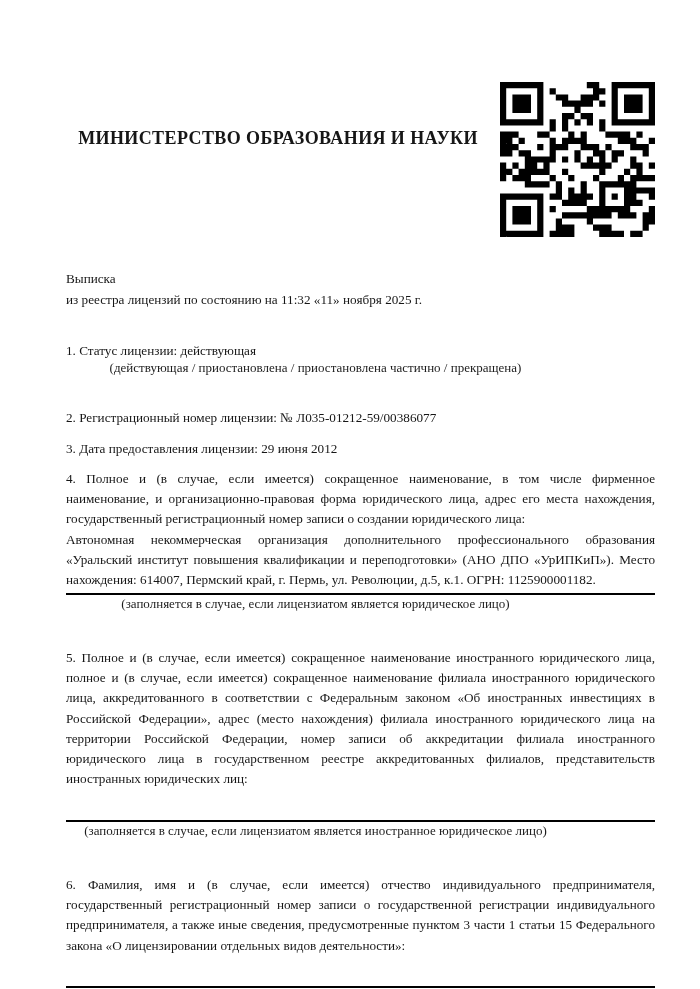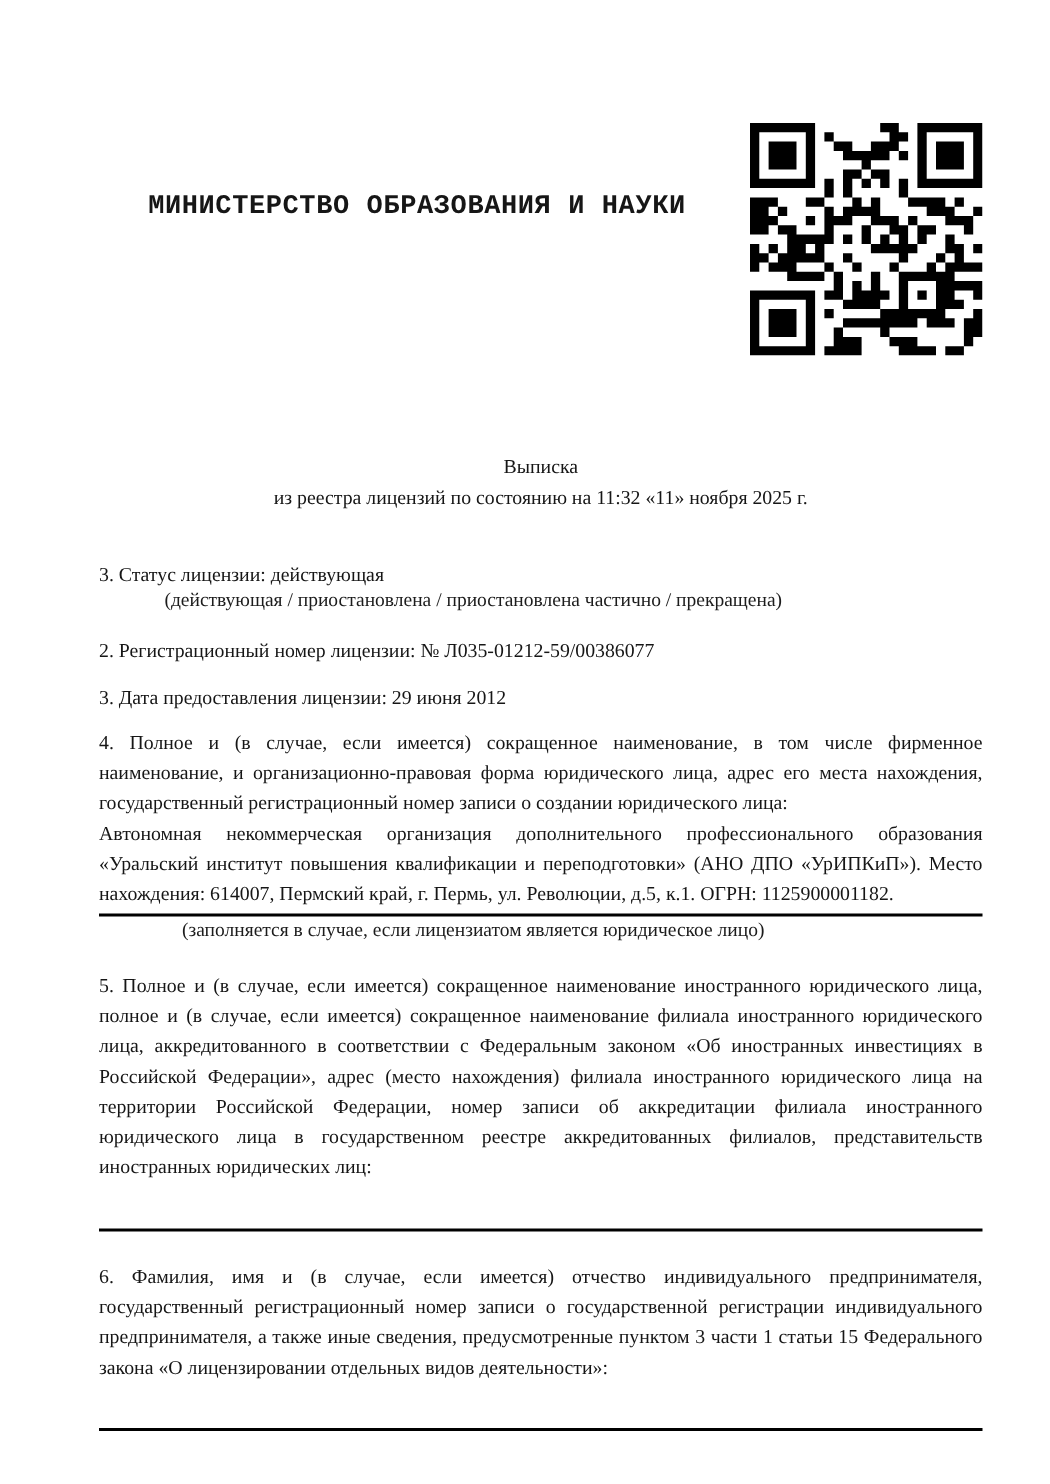--- a/index.html
+++ b/index.html
@@ -10,32 +10,32 @@
     overflow: hidden;
   }
   .page {
     box-sizing: border-box;
     width: 700px; height: 989px;
     padding: 82px 45px 0 66px;
     position: relative;
   }
   .header-row { display: flex; align-items: flex-start; }
   .ministry { flex: 1 1 auto; text-align: center; padding-top: 44px; padding-right: 10px; }
-  .ministry-title { font-weight: bold; font-size: 18px; line-height: 25px; letter-spacing: 0.4px; white-space: nowrap; font-family: Liberation Mono, monospace; }
+  .ministry-title { font-weight: bold; font-size: 18px; line-height: 25px; letter-spacing: 0.4px; white-space: nowrap; }
   .ministry-caption { font-size: 10.5px; line-height: 13px; margin-top: 5px; color: #1c1c1c; }
   .qr { width: 155px; height: 155px; flex: 0 0 auto; display: block; }
-  .doc-title { text-align: center; margin-top: 64px; font-size: 13.2px; line-height: 20.5px; }
+  .doc-title { margin-top: 32px; font-size: 13.2px; line-height: 20.5px; }
   .body-text { font-size: 13.2px; line-height: 20.3px; }
   .caption { font-size: 13px; line-height: 14px; text-align: center; margin-right: 90px; color: #1c1c1c; }
   .para { text-align: justify; }
   .rule { border-top: 2px solid #000000; height: 0; margin-top: 2px; }
   .blank-answer { height: 28px; }
   .mt-31 { margin-top: 31px; }
-  .mt-20 { margin-top: 20px; }
-  .mt-17 { margin-top: 17px; }
+  .mt-20 { margin-top: 37px; }
+  .mt-17 { margin-top: 33px; }
   .mt-10 { margin-top: 10px; font-family: Liberation Serif, serif; }
   .mt-2  { margin-top: 2px; }
 </style>
 </head>
 <body>
 
 <div class="page">
 
   <div class="header-row">
     <div class="ministry">
@@ -45,21 +45,21 @@
         <path d="M0 0h1v1h-1zM1 0h1v1h-1zM2 0h1v1h-1zM3 0h1v1h-1zM4 0h1v1h-1zM5 0h1v1h-1zM6 0h1v1h-1zM14 0h1v1h-1zM15 0h1v1h-1zM18 0h1v1h-1zM19 0h1v1h-1zM20 0h1v1h-1zM21 0h1v1h-1zM22 0h1v1h-1zM23 0h1v1h-1zM24 0h1v1h-1zM0 1h1v1h-1zM6 1h1v1h-1zM8 1h1v1h-1zM15 1h1v1h-1zM16 1h1v1h-1zM18 1h1v1h-1zM24 1h1v1h-1zM0 2h1v1h-1zM2 2h1v1h-1zM3 2h1v1h-1zM4 2h1v1h-1zM6 2h1v1h-1zM9 2h1v1h-1zM10 2h1v1h-1zM13 2h1v1h-1zM14 2h1v1h-1zM15 2h1v1h-1zM18 2h1v1h-1zM20 2h1v1h-1zM21 2h1v1h-1zM22 2h1v1h-1zM24 2h1v1h-1zM0 3h1v1h-1zM2 3h1v1h-1zM3 3h1v1h-1zM4 3h1v1h-1zM6 3h1v1h-1zM10 3h1v1h-1zM11 3h1v1h-1zM12 3h1v1h-1zM13 3h1v1h-1zM14 3h1v1h-1zM16 3h1v1h-1zM18 3h1v1h-1zM20 3h1v1h-1zM21 3h1v1h-1zM22 3h1v1h-1zM24 3h1v1h-1zM0 4h1v1h-1zM2 4h1v1h-1zM3 4h1v1h-1zM4 4h1v1h-1zM6 4h1v1h-1zM12 4h1v1h-1zM18 4h1v1h-1zM20 4h1v1h-1zM21 4h1v1h-1zM22 4h1v1h-1zM24 4h1v1h-1zM0 5h1v1h-1zM6 5h1v1h-1zM10 5h1v1h-1zM11 5h1v1h-1zM13 5h1v1h-1zM14 5h1v1h-1zM18 5h1v1h-1zM24 5h1v1h-1zM0 6h1v1h-1zM1 6h1v1h-1zM2 6h1v1h-1zM3 6h1v1h-1zM4 6h1v1h-1zM5 6h1v1h-1zM6 6h1v1h-1zM8 6h1v1h-1zM10 6h1v1h-1zM12 6h1v1h-1zM14 6h1v1h-1zM16 6h1v1h-1zM18 6h1v1h-1zM19 6h1v1h-1zM20 6h1v1h-1zM21 6h1v1h-1zM22 6h1v1h-1zM23 6h1v1h-1zM24 6h1v1h-1zM8 7h1v1h-1zM10 7h1v1h-1zM16 7h1v1h-1zM0 8h1v1h-1zM1 8h1v1h-1zM2 8h1v1h-1zM6 8h1v1h-1zM7 8h1v1h-1zM11 8h1v1h-1zM13 8h1v1h-1zM17 8h1v1h-1zM18 8h1v1h-1zM19 8h1v1h-1zM20 8h1v1h-1zM22 8h1v1h-1zM0 9h1v1h-1zM1 9h1v1h-1zM3 9h1v1h-1zM8 9h1v1h-1zM10 9h1v1h-1zM11 9h1v1h-1zM12 9h1v1h-1zM13 9h1v1h-1zM19 9h1v1h-1zM20 9h1v1h-1zM21 9h1v1h-1zM24 9h1v1h-1zM0 10h1v1h-1zM1 10h1v1h-1zM2 10h1v1h-1zM6 10h1v1h-1zM8 10h1v1h-1zM9 10h1v1h-1zM10 10h1v1h-1zM13 10h1v1h-1zM14 10h1v1h-1zM15 10h1v1h-1zM17 10h1v1h-1zM21 10h1v1h-1zM22 10h1v1h-1zM23 10h1v1h-1zM0 11h1v1h-1zM1 11h1v1h-1zM3 11h1v1h-1zM4 11h1v1h-1zM8 11h1v1h-1zM12 11h1v1h-1zM15 11h1v1h-1zM16 11h1v1h-1zM18 11h1v1h-1zM19 11h1v1h-1zM23 11h1v1h-1zM4 12h1v1h-1zM5 12h1v1h-1zM6 12h1v1h-1zM7 12h1v1h-1zM8 12h1v1h-1zM10 12h1v1h-1zM12 12h1v1h-1zM14 12h1v1h-1zM16 12h1v1h-1zM18 12h1v1h-1zM21 12h1v1h-1zM0 13h1v1h-1zM2 13h1v1h-1zM4 13h1v1h-1zM5 13h1v1h-1zM7 13h1v1h-1zM13 13h1v1h-1zM14 13h1v1h-1zM15 13h1v1h-1zM16 13h1v1h-1zM17 13h1v1h-1zM21 13h1v1h-1zM22 13h1v1h-1zM24 13h1v1h-1zM0 14h1v1h-1zM1 14h1v1h-1zM3 14h1v1h-1zM4 14h1v1h-1zM5 14h1v1h-1zM6 14h1v1h-1zM7 14h1v1h-1zM10 14h1v1h-1zM16 14h1v1h-1zM20 14h1v1h-1zM22 14h1v1h-1zM0 15h1v1h-1zM2 15h1v1h-1zM3 15h1v1h-1zM4 15h1v1h-1zM8 15h1v1h-1zM11 15h1v1h-1zM15 15h1v1h-1zM19 15h1v1h-1zM21 15h1v1h-1zM22 15h1v1h-1zM23 15h1v1h-1zM24 15h1v1h-1zM4 16h1v1h-1zM5 16h1v1h-1zM6 16h1v1h-1zM7 16h1v1h-1zM9 16h1v1h-1zM13 16h1v1h-1zM16 16h1v1h-1zM17 16h1v1h-1zM18 16h1v1h-1zM19 16h1v1h-1zM20 16h1v1h-1zM21 16h1v1h-1zM9 17h1v1h-1zM11 17h1v1h-1zM13 17h1v1h-1zM16 17h1v1h-1zM20 17h1v1h-1zM21 17h1v1h-1zM22 17h1v1h-1zM23 17h1v1h-1zM24 17h1v1h-1zM0 18h1v1h-1zM1 18h1v1h-1zM2 18h1v1h-1zM3 18h1v1h-1zM4 18h1v1h-1zM5 18h1v1h-1zM6 18h1v1h-1zM8 18h1v1h-1zM9 18h1v1h-1zM11 18h1v1h-1zM12 18h1v1h-1zM13 18h1v1h-1zM14 18h1v1h-1zM16 18h1v1h-1zM18 18h1v1h-1zM20 18h1v1h-1zM21 18h1v1h-1zM24 18h1v1h-1zM0 19h1v1h-1zM6 19h1v1h-1zM10 19h1v1h-1zM11 19h1v1h-1zM12 19h1v1h-1zM13 19h1v1h-1zM16 19h1v1h-1zM20 19h1v1h-1zM21 19h1v1h-1zM22 19h1v1h-1zM0 20h1v1h-1zM2 20h1v1h-1zM3 20h1v1h-1zM4 20h1v1h-1zM6 20h1v1h-1zM8 20h1v1h-1zM14 20h1v1h-1zM15 20h1v1h-1zM16 20h1v1h-1zM17 20h1v1h-1zM18 20h1v1h-1zM19 20h1v1h-1zM20 20h1v1h-1zM24 20h1v1h-1zM0 21h1v1h-1zM2 21h1v1h-1zM3 21h1v1h-1zM4 21h1v1h-1zM6 21h1v1h-1zM10 21h1v1h-1zM11 21h1v1h-1zM12 21h1v1h-1zM13 21h1v1h-1zM14 21h1v1h-1zM15 21h1v1h-1zM16 21h1v1h-1zM17 21h1v1h-1zM19 21h1v1h-1zM20 21h1v1h-1zM21 21h1v1h-1zM23 21h1v1h-1zM24 21h1v1h-1zM0 22h1v1h-1zM2 22h1v1h-1zM3 22h1v1h-1zM4 22h1v1h-1zM6 22h1v1h-1zM9 22h1v1h-1zM14 22h1v1h-1zM23 22h1v1h-1zM24 22h1v1h-1zM0 23h1v1h-1zM6 23h1v1h-1zM9 23h1v1h-1zM10 23h1v1h-1zM11 23h1v1h-1zM15 23h1v1h-1zM16 23h1v1h-1zM17 23h1v1h-1zM23 23h1v1h-1zM0 24h1v1h-1zM1 24h1v1h-1zM2 24h1v1h-1zM3 24h1v1h-1zM4 24h1v1h-1zM5 24h1v1h-1zM6 24h1v1h-1zM8 24h1v1h-1zM9 24h1v1h-1zM10 24h1v1h-1zM11 24h1v1h-1zM16 24h1v1h-1zM17 24h1v1h-1zM18 24h1v1h-1zM19 24h1v1h-1zM21 24h1v1h-1zM22 24h1v1h-1z" fill="#000"></path>
       </svg>
   </div>
 
   <div class="doc-title">
     <div>Выписка</div>
     <div>из реестра лицензий по состоянию на 11:32 «11» ноября 2025 г.</div>
   </div>
 
   <div class="body-text mt-31">
-    <div>3. Статус лицензии: действующая</div>
+    <div>1. Статус лицензии: действующая</div>
     <div class="caption">(действующая / приостановлена / приостановлена частично / прекращена)</div>
   </div>
 
   <div class="body-text mt-17">
     <div>2. Регистрационный номер лицензии: № Л035-01212-59/00386077</div>
   </div>
 
   <div class="body-text mt-10">
     <div>3. Дата предоставления лицензии: 29 июня 2012</div>
   </div>
@@ -68,20 +68,21 @@
     <div class="para">4. Полное и (в случае, если имеется) сокращенное наименование, в том числе фирменное наименование, и организационно-правовая форма юридического лица, адрес его места нахождения, государственный регистрационный номер записи о создании юридического лица:</div>
     <div class="para">Автономная некоммерческая организация дополнительного профессионального образования «Уральский институт повышения квалификации и переподготовки» (АНО ДПО «УрИПКиП»). Место нахождения: 614007, Пермский край, г. Пермь, ул. Революции, д.5, к.1. ОГРН: 1125900001182.</div>
     <div class="rule"></div>
     <div class="caption mt-2">(заполняется в случае, если лицензиатом является юридическое лицо)</div>
   </div>
 
   <div class="body-text mt-20">
     <div class="para">5. Полное и (в случае, если имеется) сокращенное наименование иностранного юридического лица, полное и (в случае, если имеется) сокращенное наименование филиала иностранного юридического лица, аккредитованного в соответствии с Федеральным законом «Об иностранных инвестициях в Российской Федерации», адрес (место нахождения) филиала иностранного юридического лица на территории Российской Федерации, номер записи об аккредитации филиала иностранного юридического лица в государственном реестре аккредитованных филиалов, представительств иностранных юридических лиц:</div>
     <div class="blank-answer"></div>
     <div class="rule"></div>
+    <div class="caption mt-2">(заполняется в случае, если лицензиатом является иностранное юридическое лицо)</div>
   </div>
 
   <div class="body-text mt-20">
     <div class="para">6. Фамилия, имя и (в случае, если имеется) отчество индивидуального предпринимателя, государственный регистрационный номер записи о государственной регистрации индивидуального предпринимателя, а также иные сведения, предусмотренные пунктом 3 части 1 статьи 15 Федерального закона «О лицензировании отдельных видов деятельности»:</div>
     <div class="blank-answer"></div>
     <div class="rule"></div>
   </div>
 
 </div>
 

